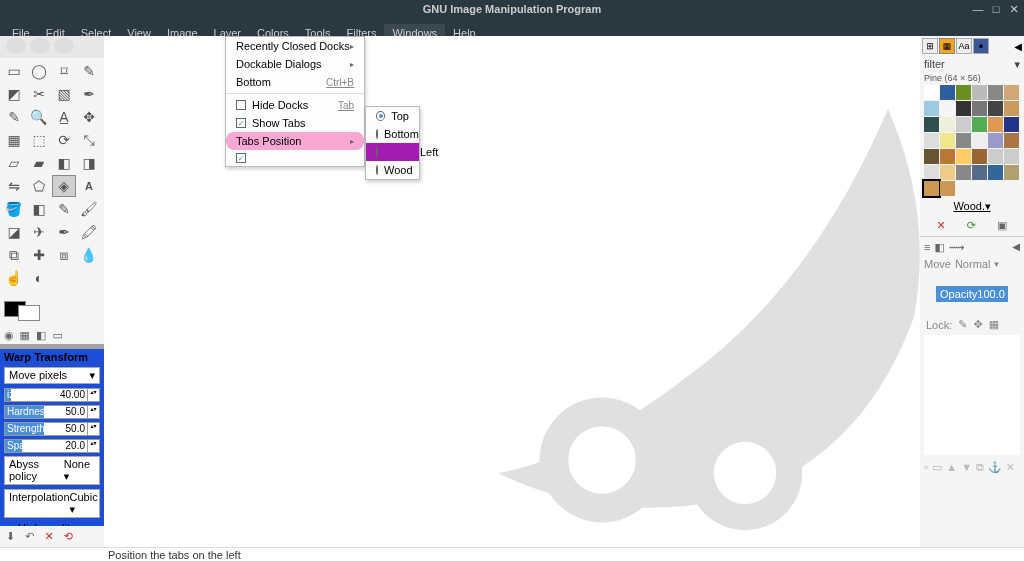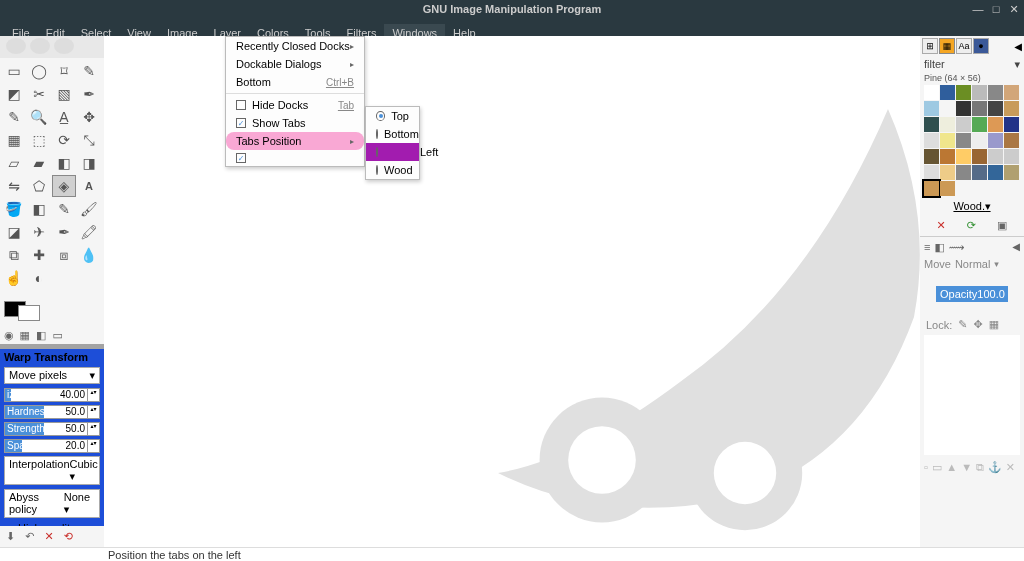--- a/index.html
+++ b/index.html
@@ -197,26 +197,26 @@
           <span class="val">50.0</span>
           <span class="spin">▴▾</span>
       </div>
       <div class="slider-row">
         <div class="fill" style="width:18%"></div>
           <span class="lbl">Spa</span>
           <span class="val">20.0</span>
           <span class="spin">▴▾</span>
       </div>
       <div class="combo">
+          <span>Abyss policy</span>
+          <span><span>None</span> ▾</span>
+        </div>
+      <div class="combo">
           <span>Interpolation</span>
           <span><span>Cubic</span> ▾</span>
-        </div>
-      <div class="combo">
-          <span>Abyss policy</span>
-          <span><span>None</span> ▾</span>
         </div>
       <div class="chk-row">
           <input type="checkbox" style="">
           <span>High quality preview</span>
         </div>
 
     </div>
     <div class="bottom-icons">
       <span>⬇</span>
       <span>↶</span>

